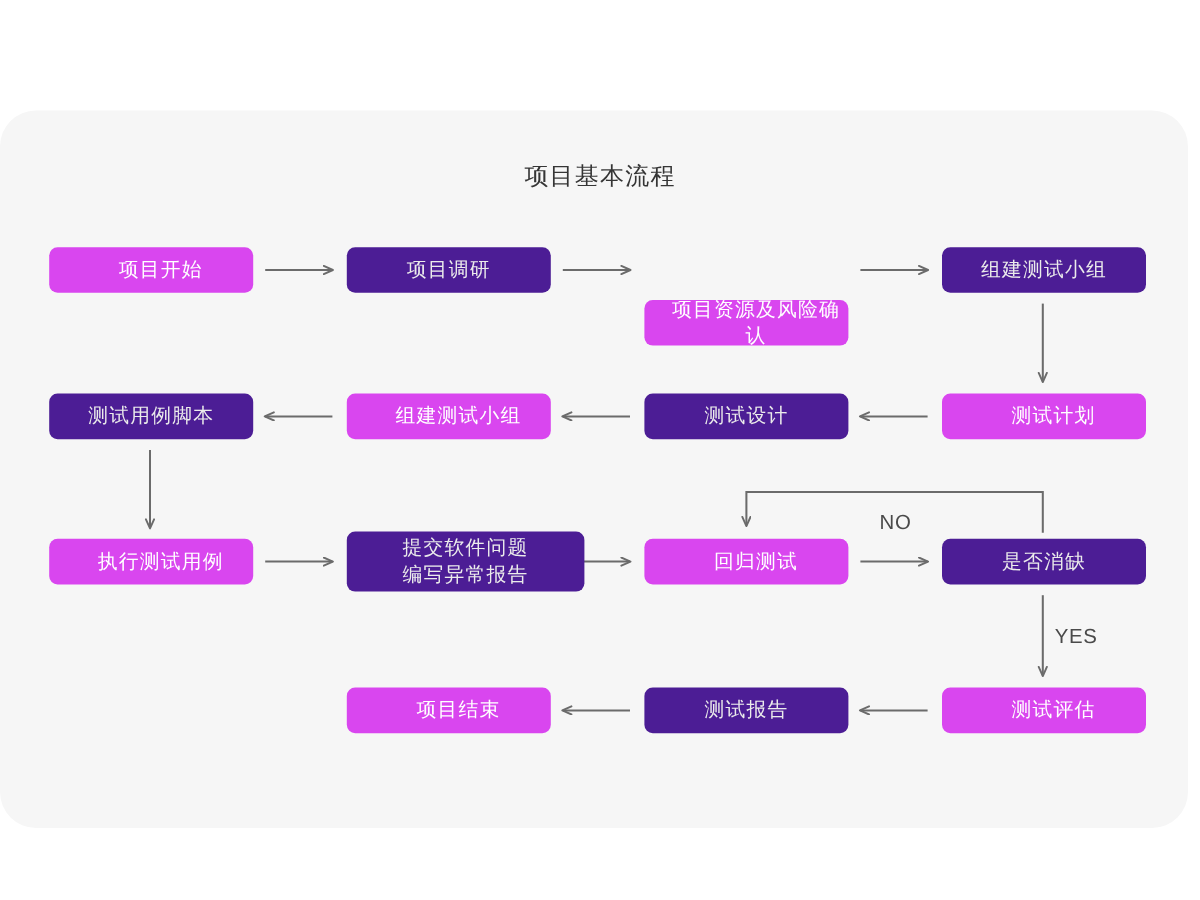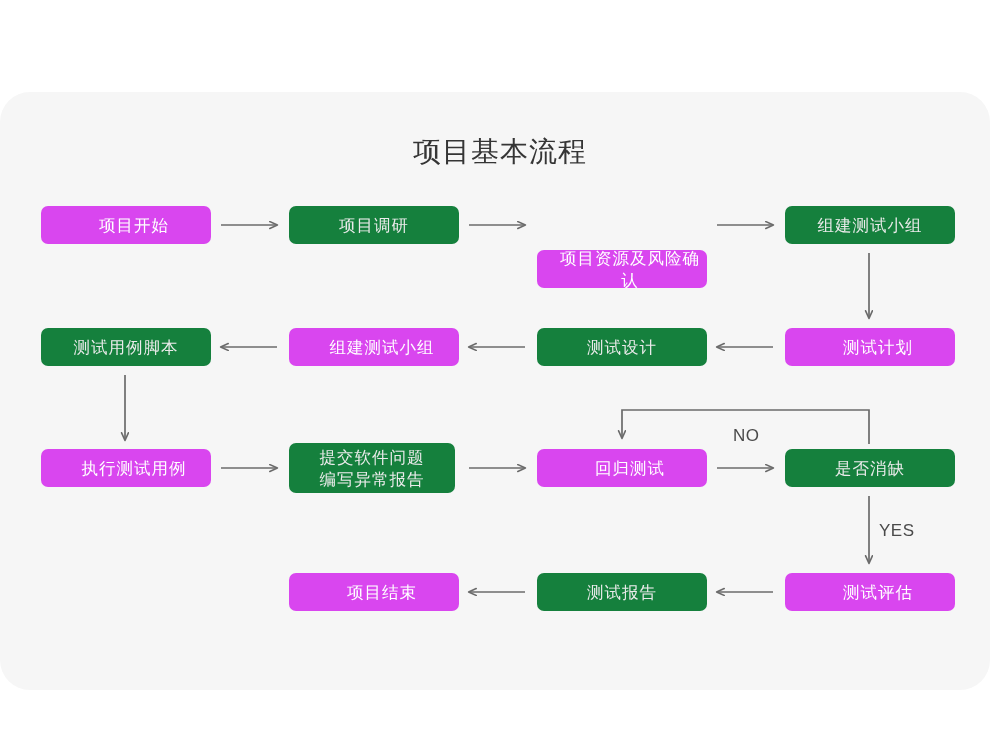--- a/index.html
+++ b/index.html
@@ -29,21 +29,21 @@
     background: #f6f6f6;
     border-radius: 30px;
   }
   
   #title {
     position: absolute;
     left: 0;
     top: 133px;
     width: 1000px;
     text-align: center;
-    font-size: 28px;
+    font-size: 20px;
     font-weight: 400;
     color: #353535;
     letter-spacing: 1px;
     white-space: nowrap;
   }
   
   .node {
     position: absolute;
     box-sizing: border-box;
     border-radius: 7px;
@@ -56,21 +56,21 @@
     letter-spacing: 1px;
     white-space: pre-line;
     user-select: none;
   }
   .node.purple {
     background: #d946ef;
     color: #ffffff;
     padding-left: 16px;
   }
   .node.gray {
-    background: #15803d;
+    background: #4c1d95;
     color: #ebebeb;
   }
   
   #wires {
     position: absolute;
     left: 0;
     top: 0;
     width: 1000px;
     height: 750px;
     pointer-events: none;
@@ -132,21 +132,21 @@
   <div class="node gray" style="left:289px; top:206px; width:170px; height:38px;">项目调研</div>
   <div class="node purple" style="left:537px; top:206px; width:170px; height:38px;margin-top:44px;">项目资源及风险确认</div>
   <div class="node gray" style="left:785px; top:206px; width:170px; height:38px;">组建测试小组</div>
 
   <div class="node purple" style="left:785px; top:328px; width:170px; height:38px;">测试计划</div>
   <div class="node gray" style="left:537px; top:328px; width:170px; height:38px;">测试设计</div>
   <div class="node purple" style="left:289px; top:328px; width:170px; height:38px;">组建测试小组</div>
   <div class="node gray" style="left:41px;  top:328px; width:170px; height:38px;">测试用例脚本</div>
 
   <div class="node purple" style="left:41px;  top:449px; width:170px; height:38px;text-align:right;">执行测试用例</div>
-  <div class="node gray" style="left:289px; top:443px; width:166px; height:50px;">提交软件问题
+  <div class="node gray" style="left:289px; top:443px; width:198px; height:50px;">提交软件问题
 编写异常报告</div>
   <div class="node gray" style="left:785px; top:449px; width:170px; height:38px;">是否消缺</div>
   <div class="node purple" style="left:537px; top:449px; width:170px; height:38px;">回归测试</div>
 
   <div class="node purple" style="left:785px; top:573px; width:170px; height:38px;">测试评估</div>
   <div class="node gray" style="left:537px; top:573px; width:170px; height:38px;">测试报告</div>
   <div class="node purple" style="left:289px; top:573px; width:170px; height:38px;">项目结束</div>
 
 </div>
 

